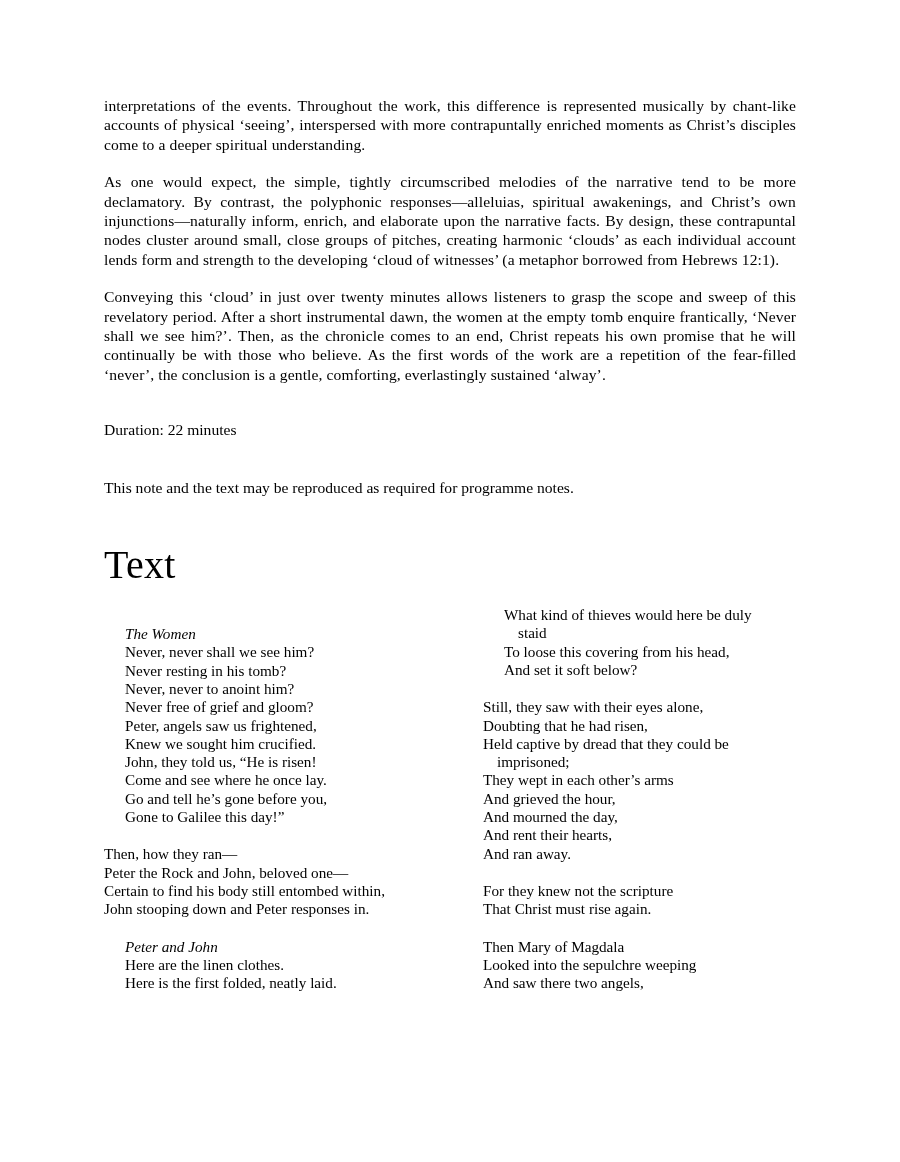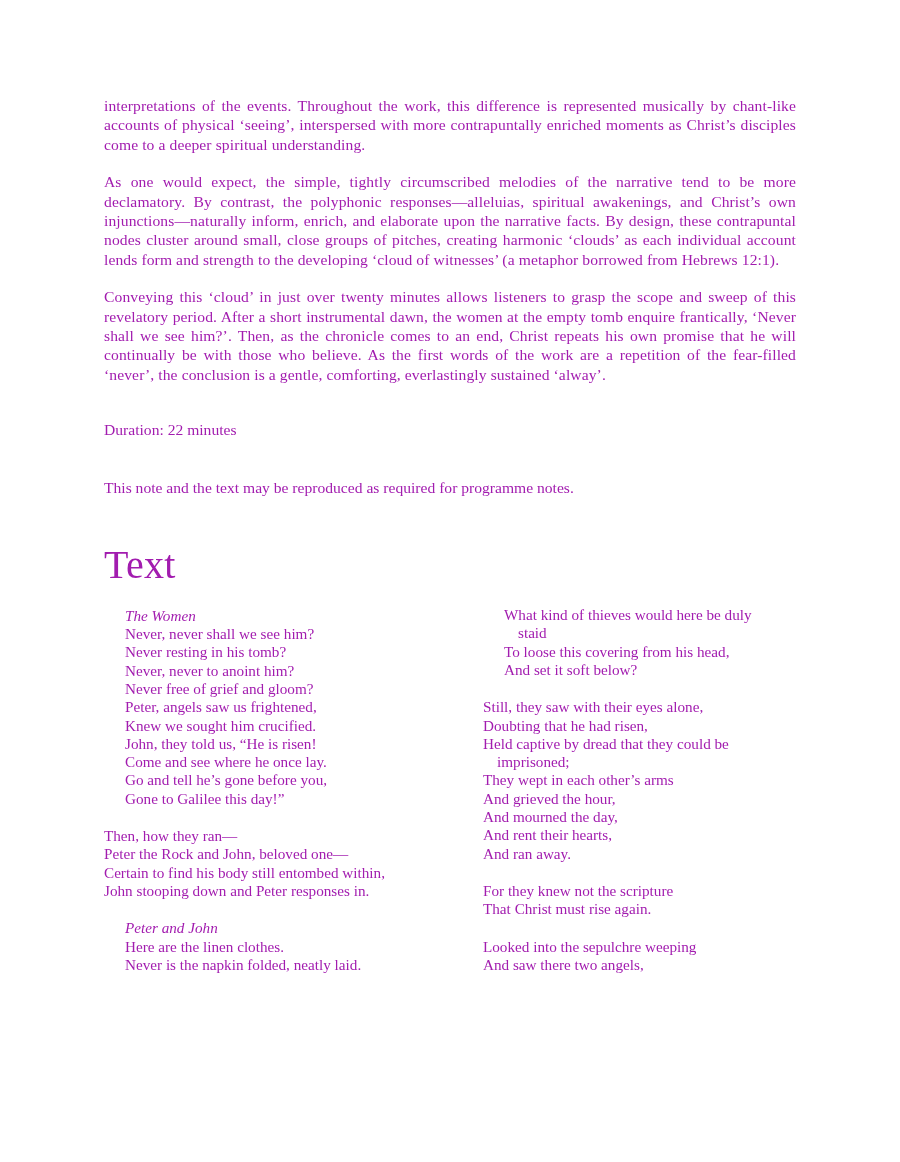--- a/index.html
+++ b/index.html
@@ -5,21 +5,21 @@
   html, body {
     margin: 0;
     padding: 0;
     background: #ffffff;
   }
   .page {
     position: relative;
     width: 900px;
     height: 1162px;
     background: #ffffff;
-    color: #a21caf;
+    color: #000000;
     font-family: "Liberation Serif", "DejaVu Serif", serif;
     overflow: hidden;
     box-sizing: border-box;
   }
   .content {
     position: absolute;
     top: 96px;
     left: 104px;
     width: 692px;
   }
@@ -115,21 +115,21 @@
           </div>
           <div class="stanza">
             <div class="poem-line">Then, how they ran—</div>
             <div class="poem-line">Peter the Rock and John, beloved one—</div>
             <div class="poem-line">Certain to find his body still entombed within,</div>
             <div class="poem-line">John stooping down and Peter responses in.</div>
           </div>
           <div class="stanza indented">
             <div class="stanza-heading">Peter and John</div>
             <div class="poem-line">Here are the linen clothes.</div>
-            <div class="poem-line">Never is the napkin folded, neatly laid.</div>
+            <div class="poem-line">Here is the first folded, neatly laid.</div>
           </div>
         </div>
         <div class="poem-col poem-col-right">
           <div class="stanza indented">
             <div class="poem-line">What kind of thieves would here be duly</div>
             <div class="poem-line hang">staid</div>
             <div class="poem-line">To loose this covering from his head,</div>
             <div class="poem-line">And set it soft below?</div>
           </div>
           <div class="stanza">
@@ -141,20 +141,21 @@
             <div class="poem-line">And grieved the hour,</div>
             <div class="poem-line">And mourned the day,</div>
             <div class="poem-line">And rent their hearts,</div>
             <div class="poem-line">And ran away.</div>
           </div>
           <div class="stanza">
             <div class="poem-line">For they knew not the scripture</div>
             <div class="poem-line">That Christ must rise again.</div>
           </div>
           <div class="stanza">
+            <div class="poem-line">Then Mary of Magdala</div>
             <div class="poem-line">Looked into the sepulchre weeping</div>
             <div class="poem-line">And saw there two angels,</div>
           </div>
         </div>
       </div>
 
   </div>
 </div>
 
 </body></html>

